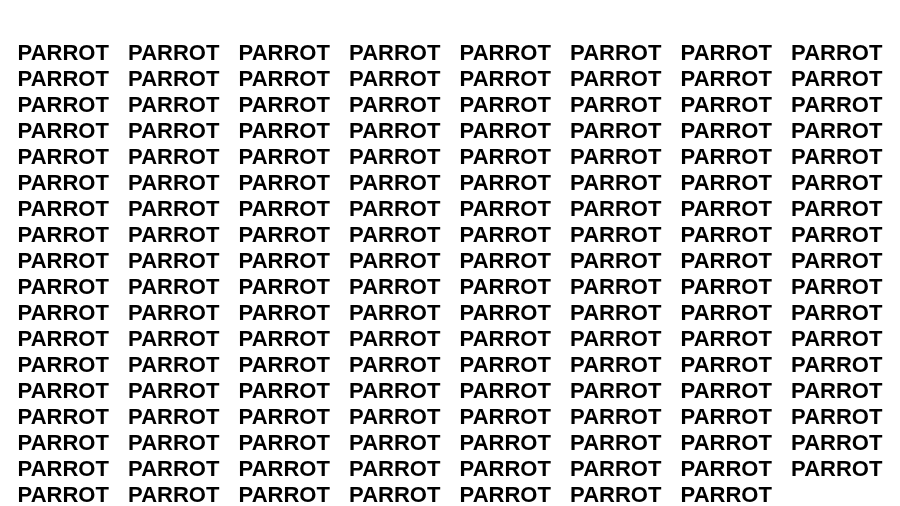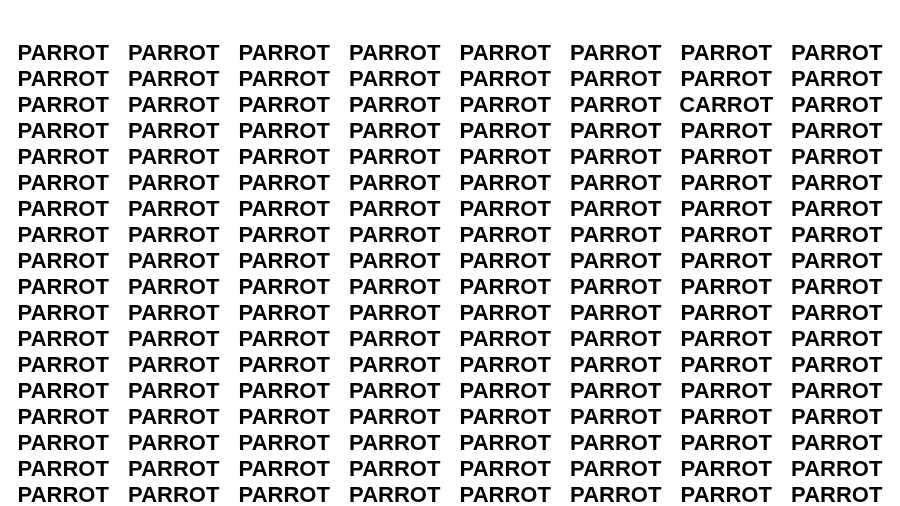--- a/index.html
+++ b/index.html
@@ -54,21 +54,20 @@
     <div class="word">PARROT</div>
     <div class="word">PARROT</div>
     <div class="word">PARROT</div>
     <div class="word">PARROT</div>
     <div class="word">PARROT</div>
     <div class="word">PARROT</div>
     <div class="word">PARROT</div>
     <div class="word">PARROT</div>
     <div class="word">PARROT</div>
     <div class="word">PARROT</div>
-    <div class="word">CARROT</div>
     <div class="word">PARROT</div>
     <div class="word">PARROT</div>
     <div class="word">PARROT</div>
     <div class="word">PARROT</div>
     <div class="word">PARROT</div>
     <div class="word">PARROT</div>
     <div class="word">PARROT</div>
     <div class="word">PARROT</div>
     <div class="word">PARROT</div>
     <div class="word">PARROT</div>

